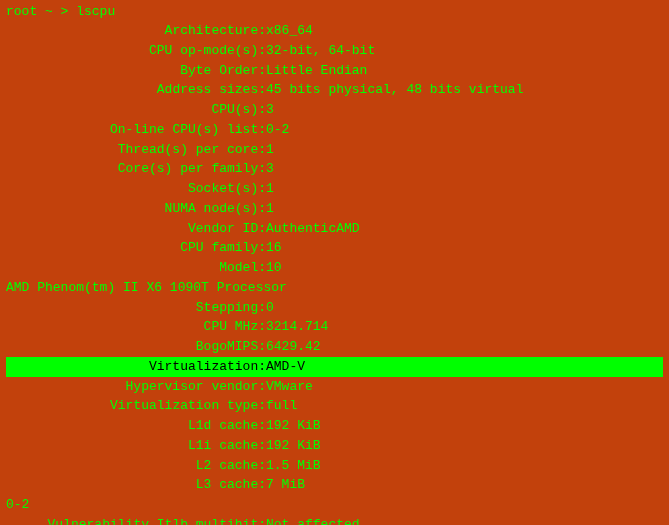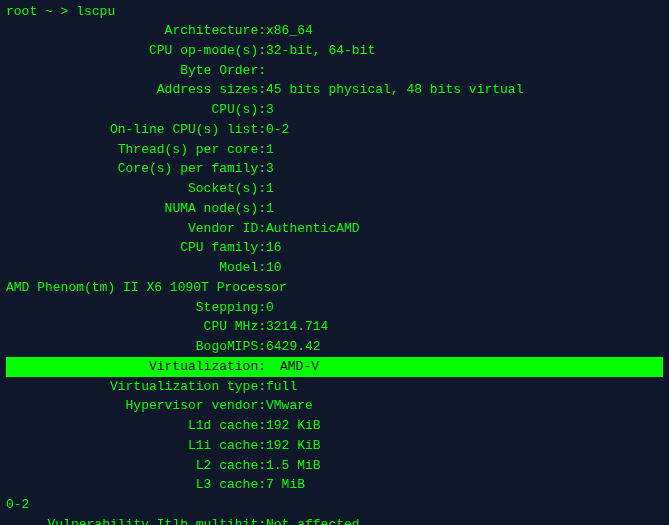--- a/index.html
+++ b/index.html
@@ -14,35 +14,34 @@
       font-size: 13px;
       color: #00ff00;
       width: 669px;
       height: 525px;
       overflow: hidden;
     }
 
     .terminal {
       width: 669px;
       height: 525px;
-      background: #0f172a;
+      background: #c2410c;
       padding: 4px 6px;
     }
 
     .line {
       display: flex;
       line-height: 1.52;
       white-space: pre;
       text-align: right;
     }
 
     .line.highlighted {
       background-color: #00ff00;
       color: #000000;
-      gap: 14px;
     }
 
     .label {
       color: #00ff00;
       min-width: 260px;
       display: inline-block;
     }
 
     .line.highlighted .label,
     .line.highlighted .value {
@@ -59,38 +58,38 @@
     }
   </style>
 </head>
 <body>
 
 <div class="terminal">
   <div class="prompt-line">root ~ &gt; lscpu</div>
   <div id="rows-container">
       <div class="line"><span class="label">Architecture:</span><span class="value">x86_64</span></div>
       <div class="line"><span class="label">CPU op-mode(s):</span><span class="value">32-bit, 64-bit</span></div>
-      <div class="line"><span class="label">Byte Order:</span></div>
+      <div class="line"><span class="label">Byte Order:</span><span class="value">Little Endian</span></div>
       <div class="line"><span class="label">Address sizes:</span><span class="value">45 bits physical, 48 bits virtual</span></div>
       <div class="line"><span class="label">CPU(s):</span><span class="value">3</span></div>
       <div class="line"><span class="label">On-line CPU(s) list:</span><span class="value">0-2</span></div>
       <div class="line"><span class="label">Thread(s) per core:</span><span class="value">1</span></div>
       <div class="line"><span class="label">Core(s) per family:</span><span class="value">3</span></div>
       <div class="line"><span class="label">Socket(s):</span><span class="value">1</span></div>
       <div class="line"><span class="label">NUMA node(s):</span><span class="value">1</span></div>
       <div class="line"><span class="label">Vendor ID:</span><span class="value">AuthenticAMD</span></div>
       <div class="line"><span class="label">CPU family:</span><span class="value">16</span></div>
       <div class="line"><span class="label">Model:</span><span class="value">10</span></div>
       <div class="line"><span class="value">AMD Phenom(tm) II X6 1090T Processor</span></div>
       <div class="line"><span class="label">Stepping:</span><span class="value">0</span></div>
       <div class="line"><span class="label">CPU MHz:</span><span class="value">3214.714</span></div>
       <div class="line"><span class="label">BogoMIPS:</span><span class="value">6429.42</span></div>
       <div class="line highlighted"><span class="label">Virtualization:</span><span class="value">AMD-V</span></div>
+      <div class="line"><span class="label">Hypervisor vendor:</span><span class="value">VMware</span></div>
       <div class="line"><span class="label">Virtualization type:</span><span class="value">full</span></div>
-      <div class="line"><span class="label">Hypervisor vendor:</span><span class="value">VMware</span></div>
       <div class="line"><span class="label">L1d cache:</span><span class="value">192 KiB</span></div>
       <div class="line"><span class="label">L1i cache:</span><span class="value">192 KiB</span></div>
       <div class="line"><span class="label">L2 cache:</span><span class="value">1.5 MiB</span></div>
       <div class="line"><span class="label">L3 cache:</span><span class="value">7 MiB</span></div>
       <div class="line"><span class="value">0-2</span></div>
       <div class="line"><span class="label">Vulnerability Itlb multihit:</span><span class="value">Not affected</span></div>
     </div>
 </div>
 
 </body></html>

